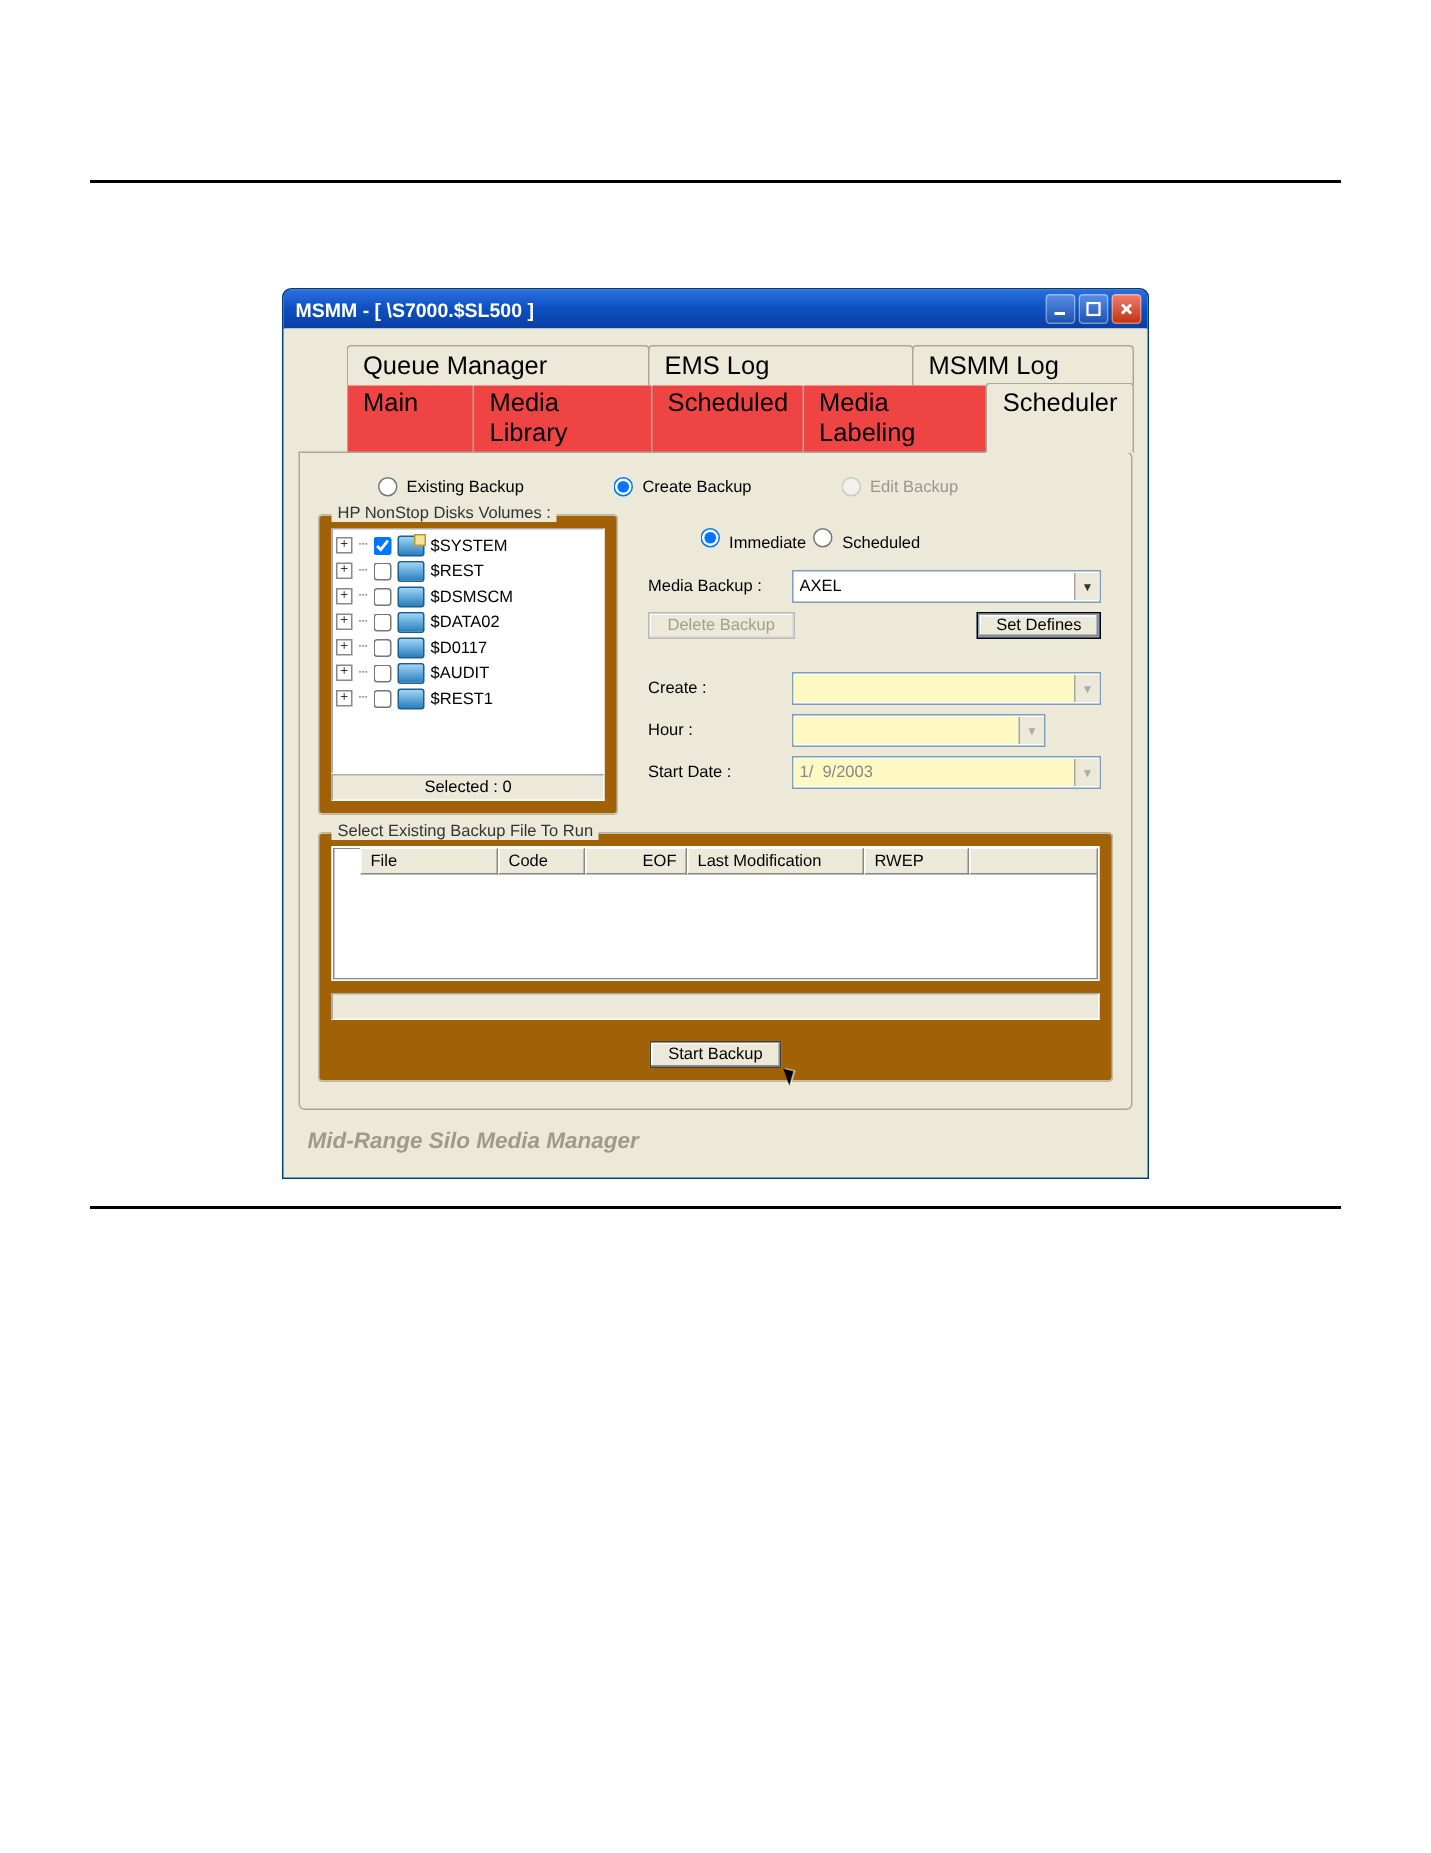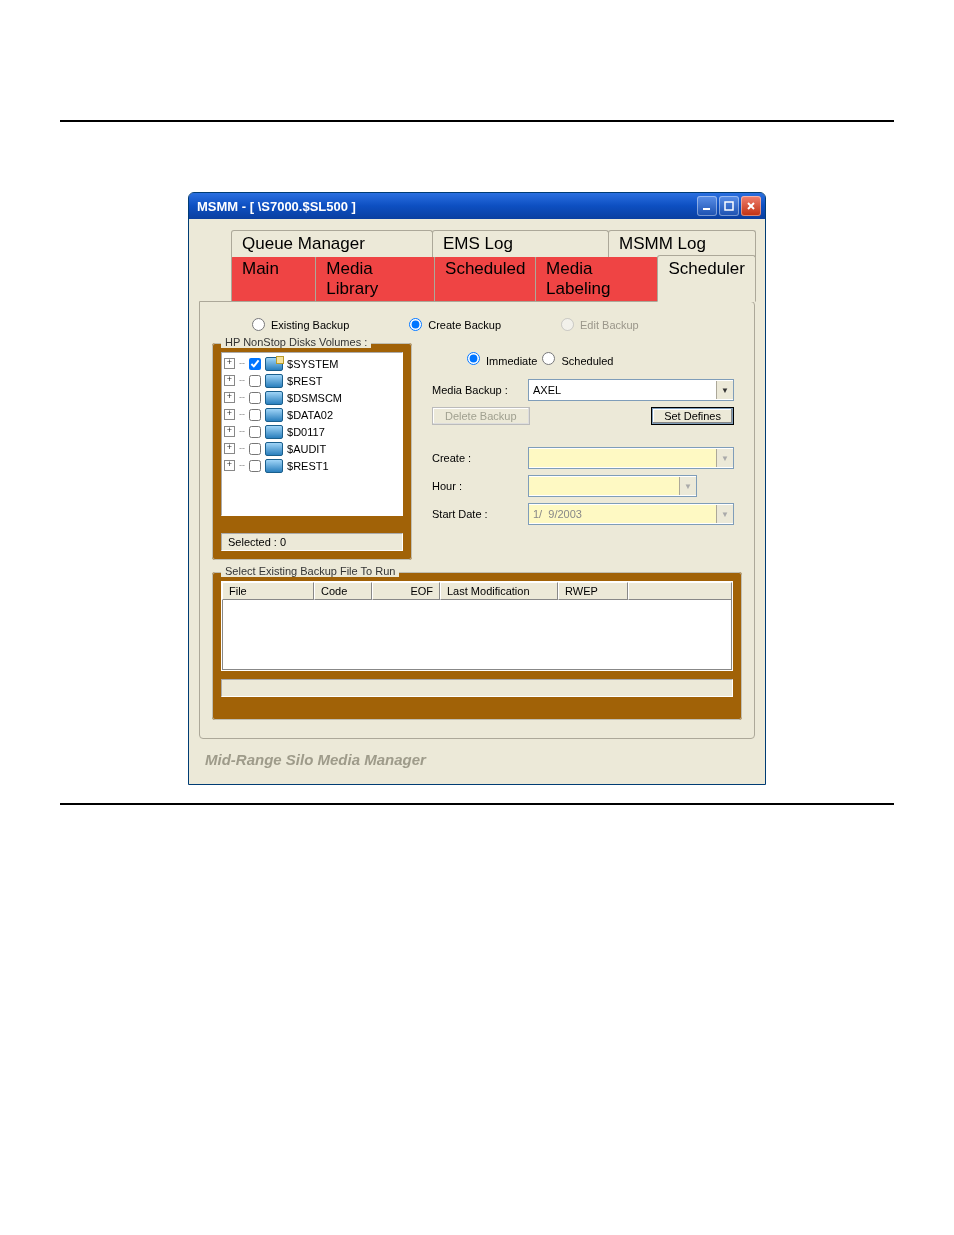--- a/index.html
+++ b/index.html
@@ -170,22 +170,23 @@
     position:absolute;
     right:-2px;top:-2px;
     width:6px;height:6px;
     background:#f6e29a;
     border:1px solid #b89b2a;
   }
   .selected-bar {
     border:1px inset #fff;
     background:#ece9d8;
     padding:2px 6px;
-    margin-top:17px;
+    margin-top:0;
     font-size:11px;
+    text-align:center;
   }
   
   .r-row {
     display:flex;
     align-items:center;
     gap: 8px;
     margin: 6px 0;
   }
   .r-row .lbl { width: 88px; }
   .combo {
@@ -226,20 +227,21 @@
   .btn.default { border:1px solid #000; box-shadow: inset 0 0 0 1px #7f9db9, inset -2px -2px 0 #888, inset 2px 2px 0 #fff; }
   .btn.disabled { color:#a0a090; border-color:#bbb; box-shadow: inset -1px -1px 0 #ddd, inset 1px 1px 0 #fff; cursor:default;text-align:right;}
   .inline-radios { display:flex; margin: 2px 0 12px 30px; }
   
   .lv {
     border:1px solid #fff;
     box-shadow: inset 0 0 0 1px #888;
     background:#fff;
     height:88px;
     overflow:auto;
+    padding-left:18px;
   }
   .lv-headers { display:flex; }
   .lv-headers .col {
     background: #ece9d8;
     border: 1px solid;
     border-color: #fff #888 #888 #fff;
     padding: 2px 6px;
     font-size:11px;
     cursor:pointer;
   }
@@ -456,20 +458,23 @@
             <div class="lv-headers">
               <div class="col" style="width:78px">File</div>
               <div class="col" style="width:44px">Code</div>
               <div class="col" style="width:54px;text-align:right">EOF</div>
               <div class="col" style="width:104px">Last Modification</div>
               <div class="col" style="width:56px">RWEP</div>
               <div class="col" style="flex:1"></div>
             </div>
           </div>
           <div class="progress"></div>
+          <div class="center">
+            <button class="btn cursor-arrow">Start Backup</button>
+          </div>
         </fieldset>
 
       </div>
 
       <div class="footer-text">Mid-Range Silo Media Manager</div>
     </div>
   </div>
 
   <div class="hr2"></div>
 </div>

